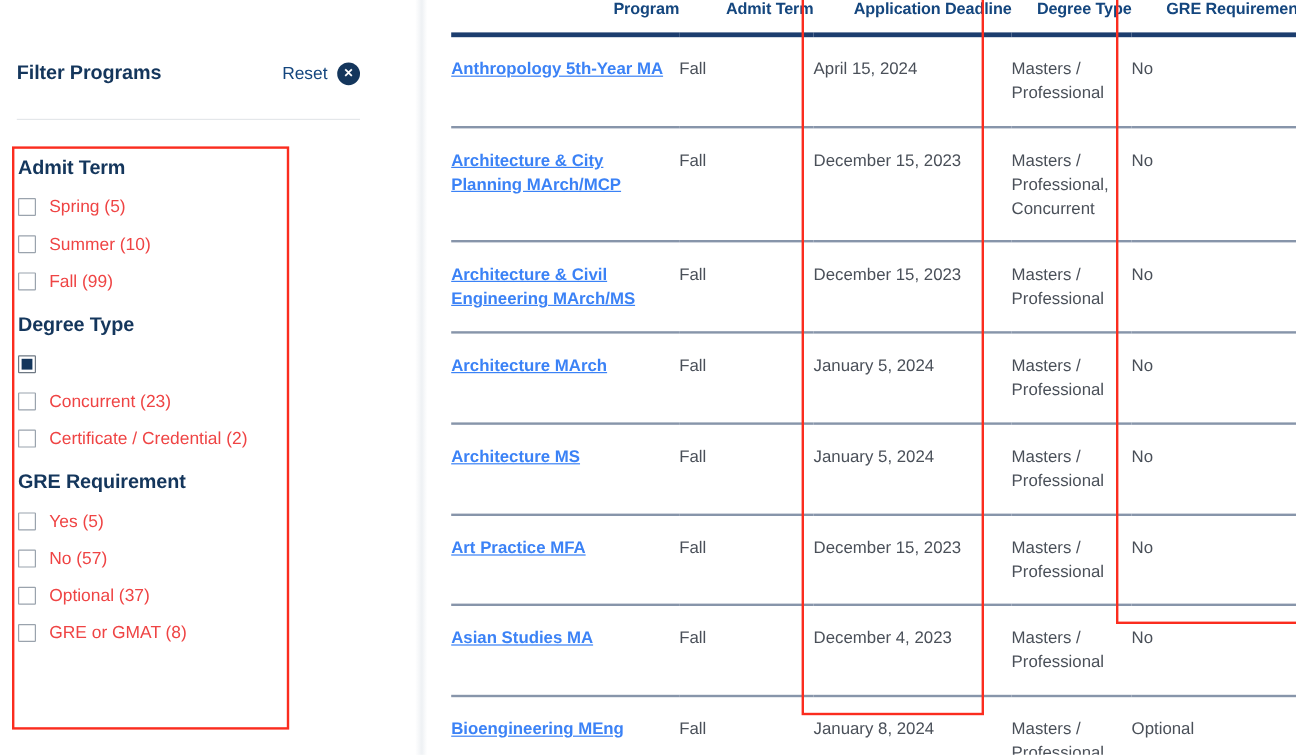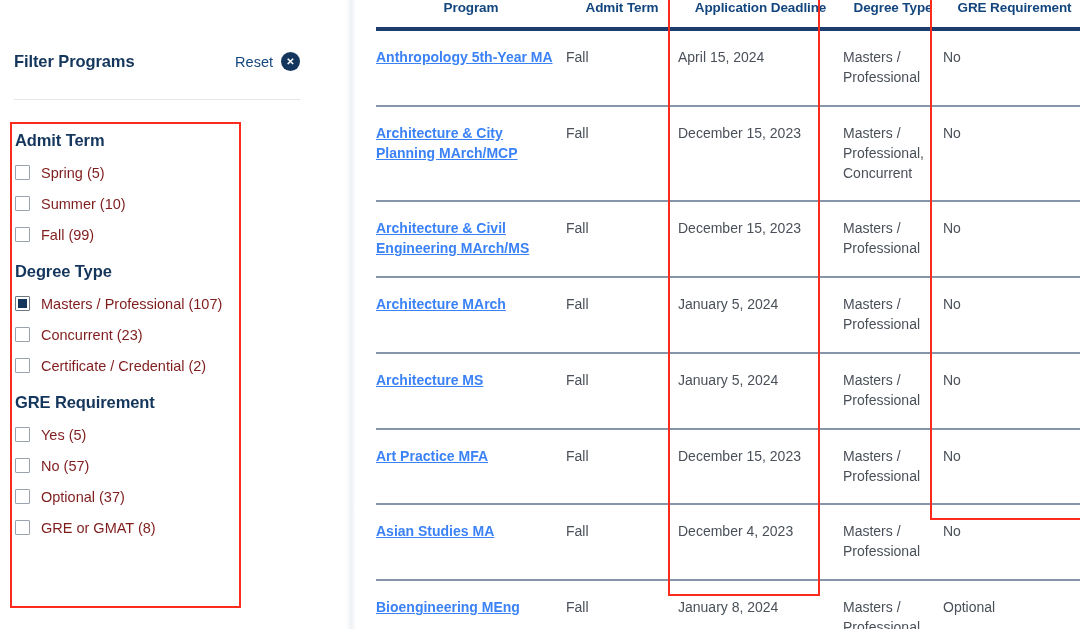--- a/index.html
+++ b/index.html
@@ -132,41 +132,41 @@
   }
   .cbox.checked { border-color: #6e7883; }
   .cbox.checked::after {
     content: "";
     width: 9px;
     height: 9px;
     background: #14365c;
   }
   .opt-label {
     font-size: 14.5px;
-    color: #7f1d1d;
+    color: #ef4444;
     white-space: nowrap;
   }
 
   
   #table-area {
     position: absolute;
     left: 356px;
     top: 0;
     width: 724px;
     height: 629px;
     overflow: hidden;
   }
   table.ptable {
     border-collapse: collapse;
     width: 710px;
     table-layout: fixed;
     margin-left: 20px;
   }
   table.ptable th {
-    text-align: center;
+    text-align: right;
     font-size: 13.5px;
     font-weight: bold;
     color: #14467e;
     padding: 0 0 12px 0;
     vertical-align: top;
     border-bottom: 4px solid #1c3d6e;
     letter-spacing: -0.1px;
   }
   table.ptable td {
     font-size: 14px;
@@ -238,21 +238,20 @@
         </div>
         <div class="opt-row">
           <span class="cbox"></span>
           <span class="opt-label">Fall (99)</span>
         </div>
       </div>
       <div class="filter-group">
         <div class="group-title">Degree Type</div>
         <div class="opt-row">
           <span class="cbox checked"></span>
-          <span class="opt-label">Masters / Professional (107)</span>
         </div>
         <div class="opt-row">
           <span class="cbox"></span>
           <span class="opt-label">Concurrent (23)</span>
         </div>
         <div class="opt-row">
           <span class="cbox"></span>
           <span class="opt-label">Certificate / Credential (2)</span>
         </div>
       </div>

